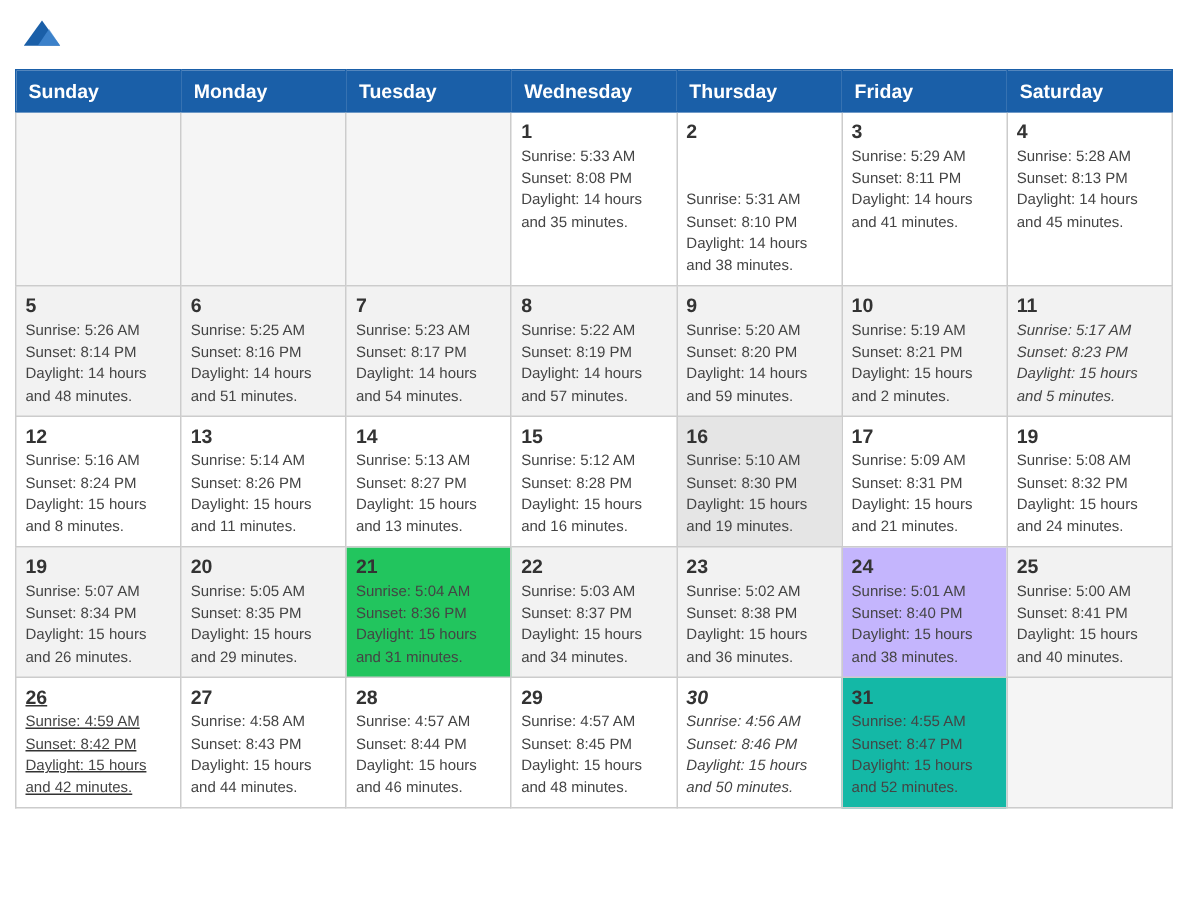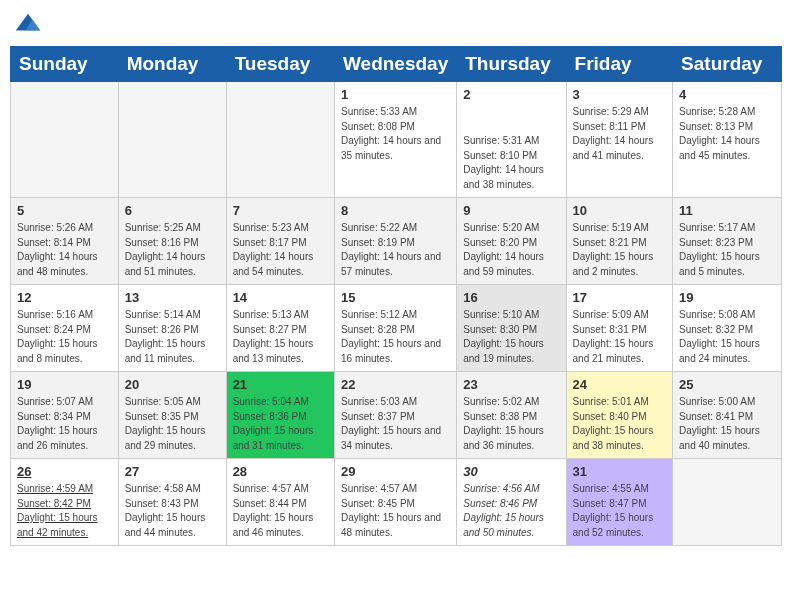--- a/index.html
+++ b/index.html
@@ -56,21 +56,21 @@
     .calendar {
       width: 100%;
       border-collapse: collapse;
       border: 1px solid #ccc;
     }
     .calendar th {
       background-color: #1a5fa8;
       color: white;
       text-align: left;
       padding: 6px 8px;
-      font-size: 19px;
+      font-size: 13px;
       border: 1px solid #1a5fa8;
     }
     .calendar td {
       width: 14.28%;
       vertical-align: top;
       padding: 5px 6px;
       border: 1px solid #ccc;
       min-height: 90px;
       font-size: 11px;
       color: #333;
@@ -191,21 +191,21 @@
 Daylight: 14 hours and 59 minutes.</div>
         </td>
         <td style="background: rgb(242, 242, 242);">
           <div class="day-number">10</div>
           <div class="day-info" style="white-space: pre-line;">Sunrise: 5:19 AM
 Sunset: 8:21 PM
 Daylight: 15 hours and 2 minutes.</div>
         </td>
         <td style="background: rgb(242, 242, 242);">
           <div class="day-number">11</div>
-          <div class="day-info" style="white-space: pre-line;">Sunrise: 5:17 AM
+          <div class="day-info" style="white-space: pre-line; font-style: italic;">Sunrise: 5:17 AM
 Sunset: 8:23 PM
 Daylight: 15 hours and 5 minutes.</div>
         </td>
       </tr>
       <tr>
         <td style="background: rgb(255, 255, 255);">
           <div class="day-number">12</div>
           <div class="day-info" style="white-space: pre-line;">Sunrise: 5:16 AM
 Sunset: 8:24 PM
 Daylight: 15 hours and 8 minutes.</div>
@@ -271,21 +271,21 @@
           <div class="day-info" style="white-space: pre-line;">Sunrise: 5:03 AM
 Sunset: 8:37 PM
 Daylight: 15 hours and 34 minutes.</div>
         </td>
         <td style="background: rgb(242, 242, 242);">
           <div class="day-number">23</div>
           <div class="day-info" style="white-space: pre-line;">Sunrise: 5:02 AM
 Sunset: 8:38 PM
 Daylight: 15 hours and 36 minutes.</div>
         </td>
-        <td style="background: #fef9c3;">
+        <td style="background: #c4b5fd;">
           <div class="day-number">24</div>
           <div class="day-info" style="white-space: pre-line;">Sunrise: 5:01 AM
 Sunset: 8:40 PM
 Daylight: 15 hours and 38 minutes.</div>
         </td>
         <td style="background: rgb(242, 242, 242);">
           <div class="day-number">25</div>
           <div class="day-info" style="white-space: pre-line;">Sunrise: 5:00 AM
 Sunset: 8:41 PM
 Daylight: 15 hours and 40 minutes.</div>
@@ -315,21 +315,21 @@
           <div class="day-info" style="white-space: pre-line;">Sunrise: 4:57 AM
 Sunset: 8:45 PM
 Daylight: 15 hours and 48 minutes.</div>
         </td>
         <td style="background: rgb(255, 255, 255); font-style: italic;">
           <div class="day-number">30</div>
           <div class="day-info" style="white-space: pre-line;">Sunrise: 4:56 AM
 Sunset: 8:46 PM
 Daylight: 15 hours and 50 minutes.</div>
         </td>
-        <td style="background: #c4b5fd; margin-top: 12px;">
+        <td style="background: #14b8a6; margin-top: 12px;">
           <div class="day-number">31</div>
           <div class="day-info" style="white-space: pre-line;">Sunrise: 4:55 AM
 Sunset: 8:47 PM
 Daylight: 15 hours and 52 minutes.</div>
         </td>
         <td class="empty-cell"></td>
       </tr>
     </tbody>
 </table>
 

